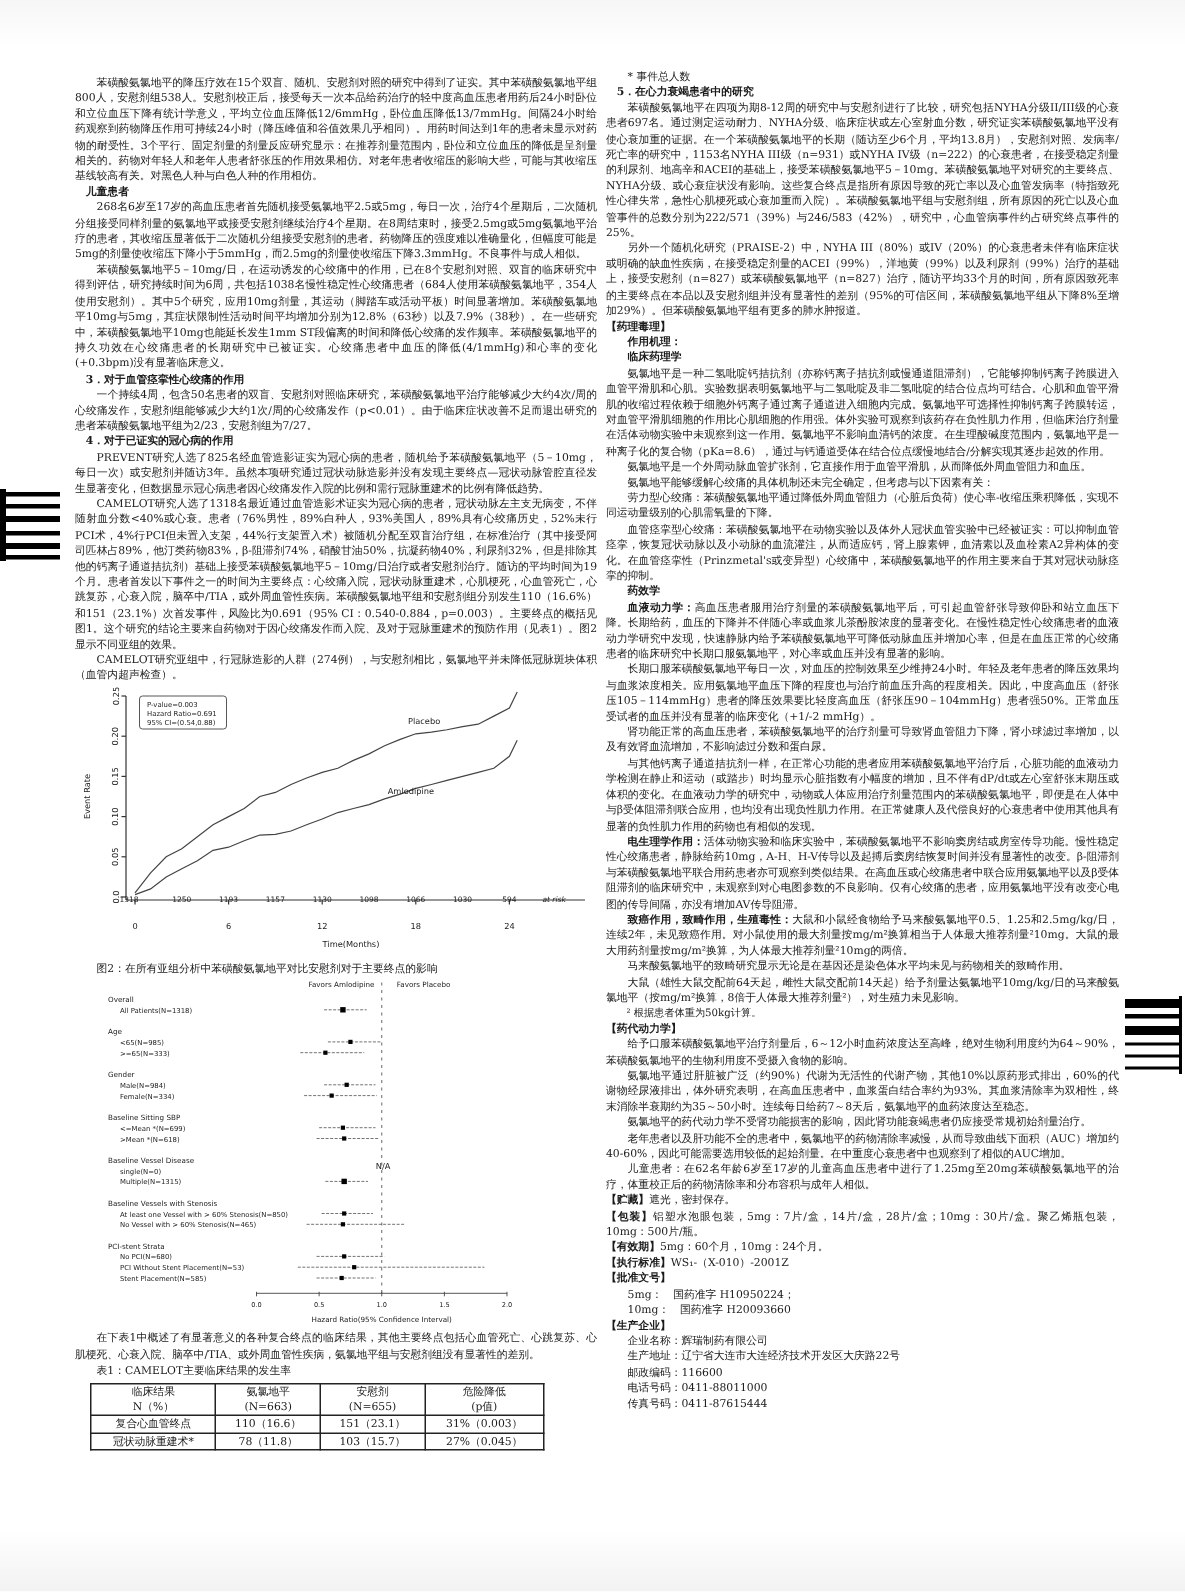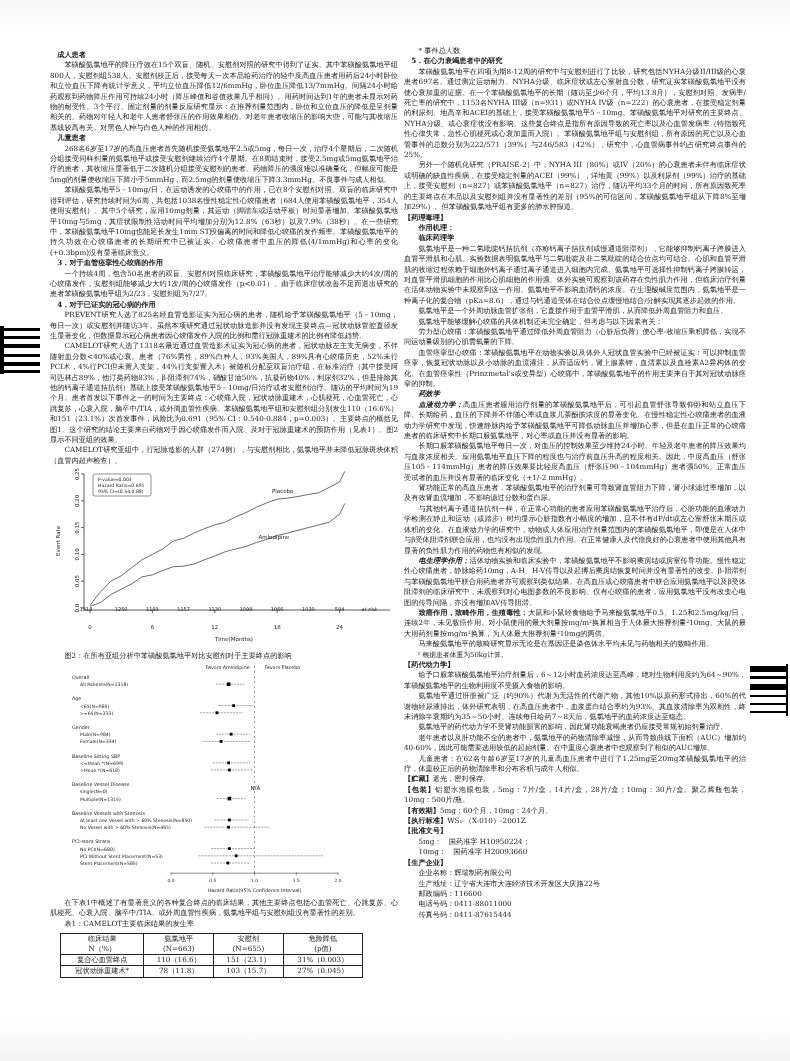--- a/index.html
+++ b/index.html
@@ -6,21 +6,21 @@
   html, body { width: 790px; height: 1061px; background: #ffffff; overflow: hidden; }
   body { position: relative; font-family: "DejaVu Serif", "Liberation Serif", serif; color: #1a1a1a; font-size: 7.2px; line-height: 10.4px; }
   .page-shade { position: absolute; left: 0; top: 0; width: 790px; height: 1061px; background: linear-gradient(to bottom, #f6f6f6 0px, #ffffff 30px, #ffffff 1020px, #f2f2f2 1061px); }
   .col { position: absolute; }
   .col-left { left: 50px; top: 50px; width: 348px; }
   .col-right { left: 404px; top: 46px; width: 342px; }
   p { text-indent: 2em; text-align: justify; }
   p.noindent { text-indent: 0; }
   .h { font-weight: bold; text-indent: 1em; }
   .sec { font-weight: bold; text-indent: 0; }
-  .it { font-style: italic; font-weight: bold; }
+  .it { font-weight: bold; }
   .cap { text-indent: 2em; margin: 1px 0; }
   .small-note { text-indent: 2em; font-size: 6.8px; }
 
   
   .km { position: relative; width: 348px; height: 182px; margin-top: 2px; font-family: "DejaVu Sans", "Liberation Sans", sans-serif; }
   .km svg { position: absolute; left: 0; top: 0; }
 
   
   .forest { position: relative; width: 348px; height: 235px; font-family: "DejaVu Sans", "Liberation Sans", sans-serif; }
   .forest svg { position: absolute; left: 0; top: 0; }
@@ -53,21 +53,20 @@
   <div class="bar" style="left:0;top:2px;width:38px;height:6px;"></div>
   <div class="bar" style="left:0;top:12px;width:38px;"></div>
   <div class="bar" style="left:0;top:20px;width:38px;height:6px;"></div>
   <div class="bar" style="left:0;top:31px;width:38px;height:2px;"></div>
   <div class="bar" style="left:0;top:39px;width:38px;height:2px;"></div>
   <div class="bar" style="left:0;top:47px;width:38px;height:2px;"></div>
   <div class="bar" style="left:36px;top:0;width:2px;height:52px;"></div>
 </div>
 
 <div class="col col-left">
-  <p class="h">成人患者</p>
   <p>苯磺酸氨氯地平的降压疗效在15个双盲、随机、安慰剂对照的研究中得到了证实。其中苯磺酸氨氯地平组800人，安慰剂组538人。安慰剂校正后，接受每天一次本品给药治疗的轻中度高血压患者用药后24小时卧位和立位血压下降有统计学意义，平均立位血压降低12/6mmHg，卧位血压降低13/7mmHg。间隔24小时给药观察到药物降压作用可持续24小时（降压峰值和谷值效果几乎相同）。用药时间达到1年的患者未显示对药物的耐受性。3个平行、固定剂量的剂量反应研究显示：在推荐剂量范围内，卧位和立位血压的降低是呈剂量相关的。药物对年轻人和老年人患者舒张压的作用效果相仿。对老年患者收缩压的影响大些，可能与其收缩压基线较高有关。对黑色人种与白色人种的作用相仿。</p>
   <p class="h">儿童患者</p>
   <p>268名6岁至17岁的高血压患者首先随机接受氨氯地平2.5或5mg，每日一次，治疗4个星期后，二次随机分组接受同样剂量的氨氯地平或接受安慰剂继续治疗4个星期。在8周结束时，接受2.5mg或5mg氨氯地平治疗的患者，其收缩压显著低于二次随机分组接受安慰剂的患者。药物降压的强度难以准确量化，但幅度可能是5mg的剂量使收缩压下降小于5mmHg，而2.5mg的剂量使收缩压下降3.3mmHg。不良事件与成人相似。</p>
   <p>苯磺酸氨氯地平5－10mg/日，在运动诱发的心绞痛中的作用，已在8个安慰剂对照、双盲的临床研究中得到评估，研究持续时间为6周，共包括1038名慢性稳定性心绞痛患者（684人使用苯磺酸氨氯地平，354人使用安慰剂）。其中5个研究，应用10mg剂量，其运动（脚踏车或活动平板）时间显著增加。苯磺酸氨氯地平10mg与5mg，其症状限制性活动时间平均增加分别为12.8%（63秒）以及7.9%（38秒）。在一些研究中，苯磺酸氨氯地平10mg也能延长发生1mm ST段偏离的时间和降低心绞痛的发作频率。苯磺酸氨氯地平的持久功效在心绞痛患者的长期研究中已被证实。心绞痛患者中血压的降低(4/1mmHg)和心率的变化(+0.3bpm)没有显著临床意义。</p>
   <p class="h">3．对于血管痉挛性心绞痛的作用</p>
   <p>一个持续4周，包含50名患者的双盲、安慰剂对照临床研究，苯磺酸氨氯地平治疗能够减少大约4次/周的心绞痛发作，安慰剂组能够减少大约1次/周的心绞痛发作（p&lt;0.01）。由于临床症状改善不足而退出研究的患者苯磺酸氨氯地平组为2/23，安慰剂组为7/27。</p>
   <p class="h">4．对于已证实的冠心病的作用</p>
   <p>PREVENT研究人选了825名经血管造影证实为冠心病的患者，随机给予苯磺酸氨氯地平（5－10mg，每日一次）或安慰剂并随访3年。虽然本项研究通过冠状动脉造影并没有发现主要终点—冠状动脉管腔直径发生显著变化，但数据显示冠心病患者因心绞痛发作入院的比例和需行冠脉重建术的比例有降低趋势。</p>
   <p>CAMELOT研究人选了1318名最近通过血管造影术证实为冠心病的患者，冠状动脉左主支无病变，不伴随射血分数&lt;40%或心衰。患者（76%男性，89%白种人，93%美国人，89%具有心绞痛历史，52%未行PCI术，4%行PCI但未置入支架，44%行支架置入术）被随机分配至双盲治疗组，在标准治疗（其中接受阿司匹林占89%，他汀类药物83%，β-阻滞剂74%，硝酸甘油50%，抗凝药物40%，利尿剂32%，但是排除其他的钙离子通道拮抗剂）基础上接受苯磺酸氨氯地平5－10mg/日治疗或者安慰剂治疗。随访的平均时间为19个月。患者首发以下事件之一的时间为主要终点：心绞痛入院，冠状动脉重建术，心肌梗死，心血管死亡，心跳复苏，心衰入院，脑卒中/TIA，或外周血管性疾病。苯磺酸氨氯地平组和安慰剂组分别发生110（16.6%）和151（23.1%）次首发事件，风险比为0.691（95% CI：0.540-0.884，p=0.003）。主要终点的概括见图1。这个研究的结论主要来自药物对于因心绞痛发作而入院、及对于冠脉重建术的预防作用（见表1）。图2显示不同亚组的效果。</p>
   <p>CAMELOT研究亚组中，行冠脉造影的人群（274例），与安慰剂相比，氨氯地平并未降低冠脉斑块体积（血管内超声检查）。</p>
@@ -239,20 +238,21 @@
   <p>劳力型心绞痛：苯磺酸氨氯地平通过降低外周血管阻力（心脏后负荷）使心率-收缩压乘积降低，实现不同运动量级别的心肌需氧量的下降。</p>
   <p>血管痉挛型心绞痛：苯磺酸氨氯地平在动物实验以及体外人冠状血管实验中已经被证实：可以抑制血管痉挛，恢复冠状动脉以及小动脉的血流灌注，从而适应钙，肾上腺素钾，血清素以及血栓素A2异构体的变化。在血管痉挛性（Prinzmetal's或变异型）心绞痛中，苯磺酸氨氯地平的作用主要来自于其对冠状动脉痉挛的抑制。</p>
   <p class="it" style="text-indent:2em">药效学</p>
   <p><span class="it">血液动力学：</span><span>高血压患者服用治疗剂量的苯磺酸氨氯地平后，可引起血管舒张导致仰卧和站立血压下降。长期给药，血压的下降并不伴随心率或血浆儿茶酚胺浓度的显著变化。在慢性稳定性心绞痛患者的血液动力学研究中发现，快速静脉内给予苯磺酸氨氯地平可降低动脉血压并增加心率，但是在血压正常的心绞痛患者的临床研究中长期口服氨氯地平，对心率或血压并没有显著的影响。</span></p>
   <p>长期口服苯磺酸氨氯地平每日一次，对血压的控制效果至少维持24小时。年轻及老年患者的降压效果均与血浆浓度相关。应用氨氯地平血压下降的程度也与治疗前血压升高的程度相关。因此，中度高血压（舒张压105－114mmHg）患者的降压效果要比轻度高血压（舒张压90－104mmHg）患者强50%。正常血压受试者的血压并没有显著的临床变化（+1/-2 mmHg）。</p>
   <p>肾功能正常的高血压患者，苯磺酸氨氯地平的治疗剂量可导致肾血管阻力下降，肾小球滤过率增加，以及有效肾血流增加，不影响滤过分数和蛋白尿。</p>
   <p>与其他钙离子通道拮抗剂一样，在正常心功能的患者应用苯磺酸氨氯地平治疗后，心脏功能的血液动力学检测在静止和运动（或踏步）时均显示心脏指数有小幅度的增加，且不伴有dP/dt或左心室舒张末期压或体积的变化。在血液动力学的研究中，动物或人体应用治疗剂量范围内的苯磺酸氨氯地平，即便是在人体中与β受体阻滞剂联合应用，也均没有出现负性肌力作用。在正常健康人及代偿良好的心衰患者中使用其他具有显著的负性肌力作用的药物也有相似的发现。</p>
   <p><span class="it">电生理学作用：</span><span>活体动物实验和临床实验中，苯磺酸氨氯地平不影响窦房结或房室传导功能。慢性稳定性心绞痛患者，静脉给药10mg，A-H、H-V传导以及起搏后窦房结恢复时间并没有显著性的改变。β-阻滞剂与苯磺酸氨氯地平联合用药患者亦可观察到类似结果。在高血压或心绞痛患者中联合应用氨氯地平以及β受体阻滞剂的临床研究中，未观察到对心电图参数的不良影响。仅有心绞痛的患者，应用氨氯地平没有改变心电图的传导间隔，亦没有增加AV传导阻滞。</span></p>
   <p><span style="font-weight:bold">致癌作用，致畸作用，生殖毒性：</span><span>大鼠和小鼠经食物给予马来酸氨氯地平0.5、1.25和2.5mg/kg/日，连续2年，未见致癌作用。对小鼠使用的最大剂量按mg/m²换算相当于人体最大推荐剂量²10mg。大鼠的最大用药剂量按mg/m²换算，为人体最大推荐剂量²10mg的两倍。</span></p>
   <p>马来酸氨氯地平的致畸研究显示无论是在基因还是染色体水平均未见与药物相关的致畸作用。</p>
+  <p>大鼠（雄性大鼠交配前64天起，雌性大鼠交配前14天起）给予剂量达氨氯地平10mg/kg/日的马来酸氨氯地平（按mg/m²换算，8倍于人体最大推荐剂量²），对生殖力未见影响。</p>
   <p class="small-note">² 根据患者体重为50kg计算。</p>
   <p class="sec">【药代动力学】</p>
   <p>给予口服苯磺酸氨氯地平治疗剂量后，6～12小时血药浓度达至高峰，绝对生物利用度约为64～90%，苯磺酸氨氯地平的生物利用度不受摄入食物的影响。</p>
   <p>氨氯地平通过肝脏被广泛（约90%）代谢为无活性的代谢产物，其他10%以原药形式排出，60%的代谢物经尿液排出，体外研究表明，在高血压患者中，血浆蛋白结合率约为93%。其血浆清除率为双相性，终末消除半衰期约为35～50小时。连续每日给药7～8天后，氨氯地平的血药浓度达至稳态。</p>
   <p>氨氯地平的药代动力学不受肾功能损害的影响，因此肾功能衰竭患者仍应接受常规初始剂量治疗。</p>
   <p>老年患者以及肝功能不全的患者中，氨氯地平的药物清除率减慢，从而导致曲线下面积（AUC）增加约40-60%，因此可能需要选用较低的起始剂量。在中重度心衰患者中也观察到了相似的AUC增加。</p>
   <p><span>儿童患者：</span><span>在62名年龄6岁至17岁的儿童高血压患者中进行了1.25mg至20mg苯磺酸氨氯地平的治疗，体重校正后的药物清除率和分布容积与成年人相似。</span></p>
 
   <p class="noindent"><b>【贮藏】</b><span>遮光，密封保存。</span></p>
   <p class="noindent"><b>【包装】</b><span>铝塑水泡眼包装，5mg：7片/盒，14片/盒，28片/盒；10mg：30片/盒。聚乙烯瓶包装，10mg：500片/瓶。</span></p>

